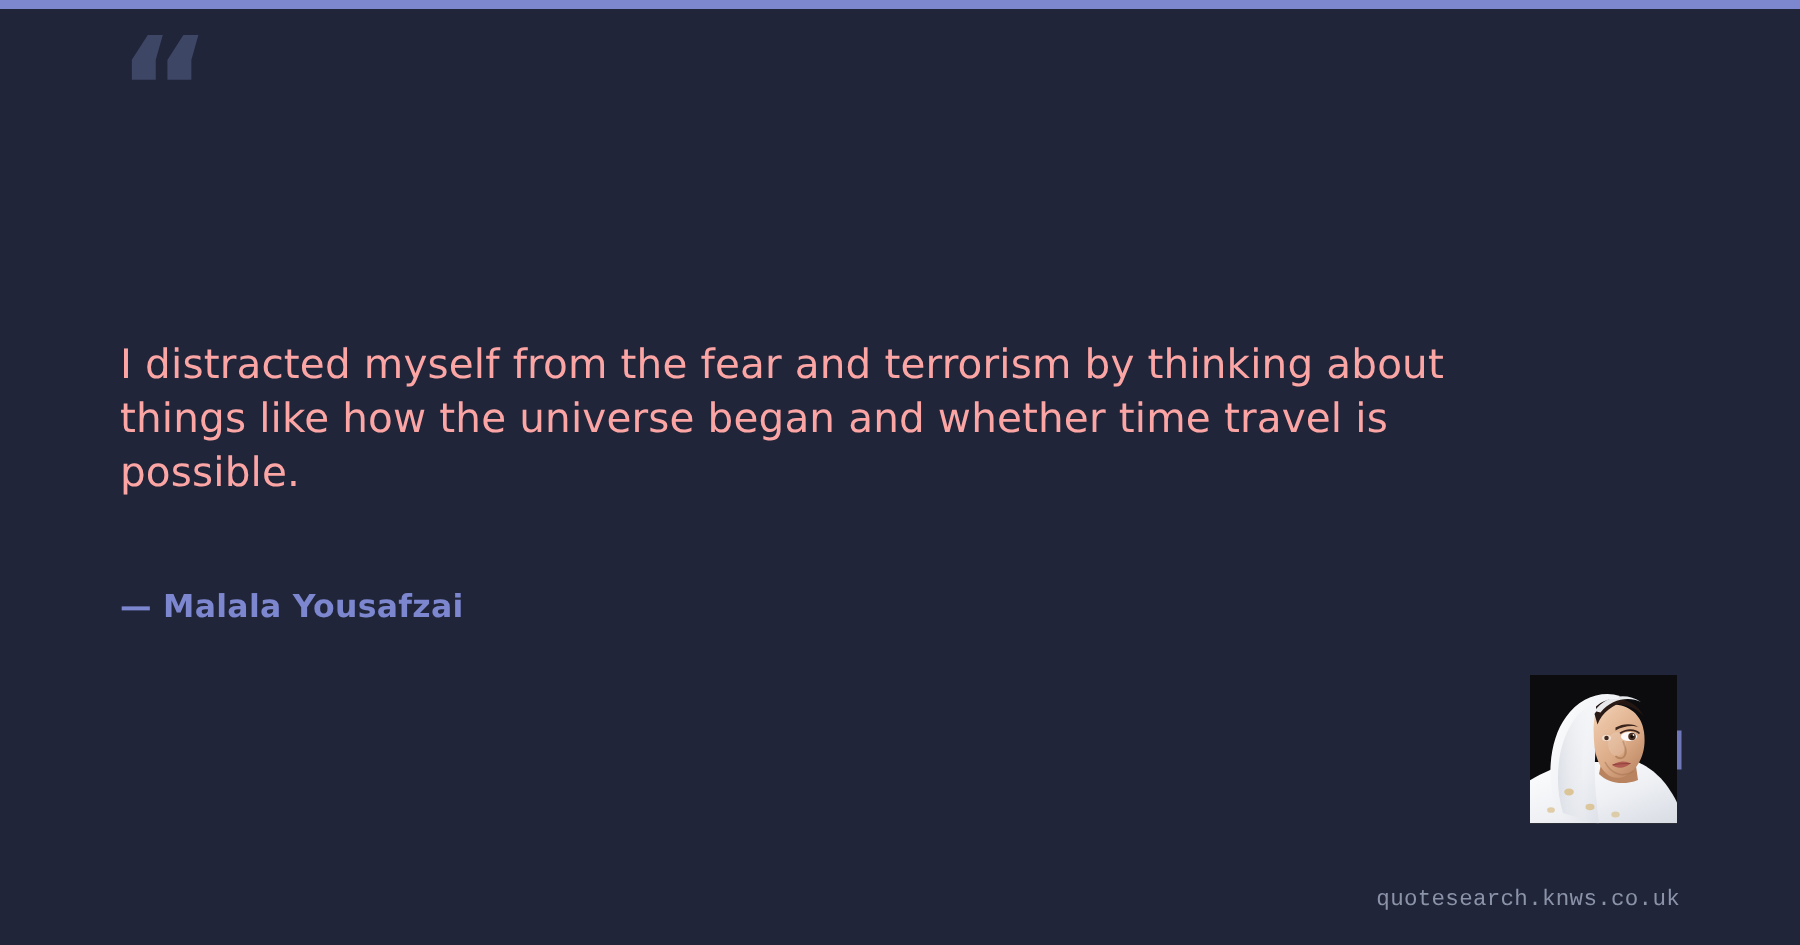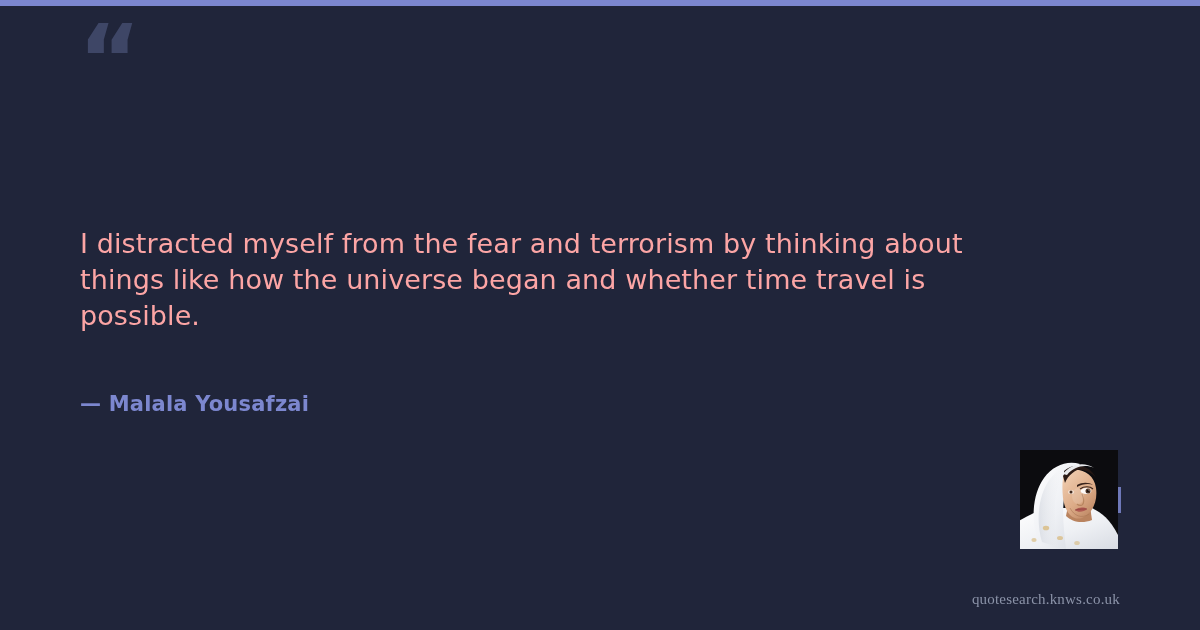--- a/index.html
+++ b/index.html
@@ -103,21 +103,21 @@
     height: 26px;
     background: #7c87cf;
     opacity: 0.85;
   }
 
   
   .footer-url {
     position: absolute;
     right: 80px;
     top: 591px;
-    font-family: Liberation Serif, serif;
+    font-family: Liberation Mono, monospace;
     font-size: 15px;
     color: #8b93a8;
     letter-spacing: 0.2px;
     white-space: nowrap;
   }
 </style>
 </head>
 <body>
 
 <div class="card">

